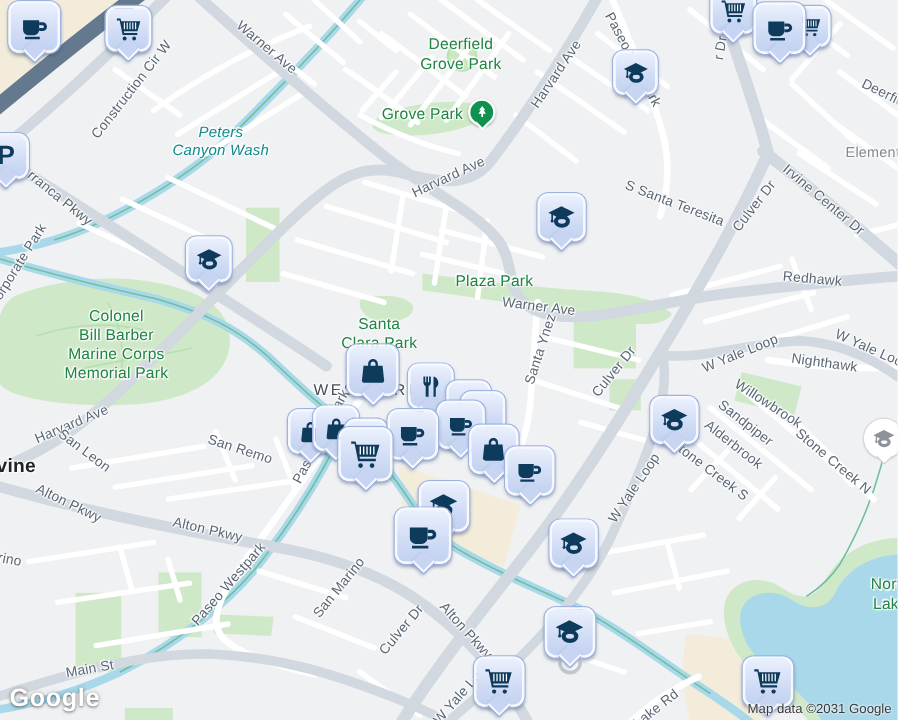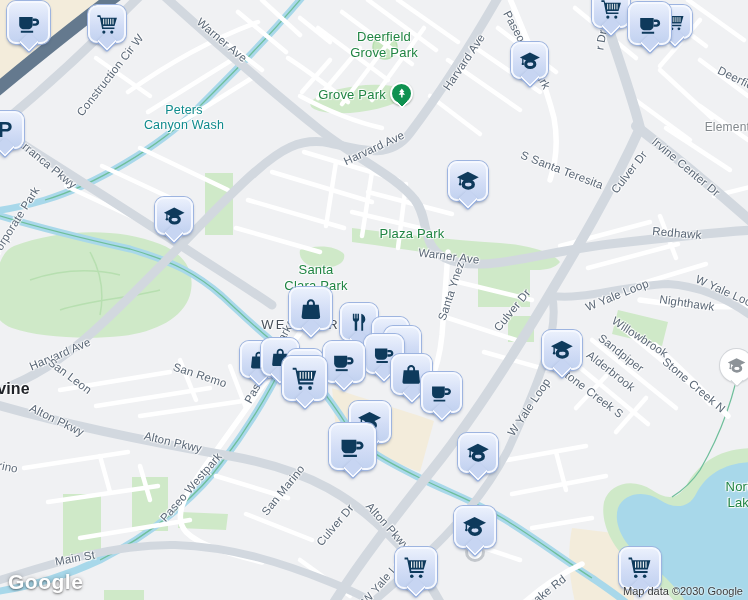--- a/index.html
+++ b/index.html
@@ -236,28 +236,32 @@
 
   <div id="labels">
       <div class="lbl street" style="left: 222px; top: 40px; transform: translate(-50%, -50%) rotate(40deg);">Warner Ave</div>
       <div class="lbl street" style="left: 110px; top: 75px; transform: translate(-50%, -50%) rotate(-52deg);">Construction Cir W</div>
       <div class="lbl street" style="left: 464px; top: 62px; transform: translate(-50%, -50%) rotate(-56deg);">Harvard Ave</div>
       <div class="lbl street" style="left: 374px; top: 148px; transform: translate(-50%, -50%) rotate(-25deg);">Harvard Ave</div>
       <div class="lbl street" style="left: 60px; top: 354px; transform: translate(-50%, -50%) rotate(-23deg);">Harvard Ave</div>
       <div class="lbl street" style="left: 449px; top: 256px; transform: translate(-50%, -50%) rotate(7deg);">Warner Ave</div>
       <div class="lbl street" style="left: 44px; top: 161px; transform: translate(-50%, -50%) rotate(39deg);">Barranca Pkwy</div>
       <div class="lbl street" style="left: 15px; top: 222px; transform: translate(-50%, -50%) rotate(-58deg);">Corporate Park</div>
-      <div class="lbl water" style="left: 184px; top: 118px; transform: translate(-50%, -50%) rotate(0deg);">Peters
+      <div class="lbl water" style="left: 184px; top: 118px; transform: translate(-50%, -50%) rotate(0deg); font-style: italic;">Peters
 Canyon Wash</div>
       <div class="lbl park" style="left: 384px; top: 45px; transform: translate(-50%, -50%) rotate(0deg);">Deerfield
 Grove Park</div>
       <div class="lbl park" style="left: 352px; top: 95px; transform: translate(-50%, -50%) rotate(0deg);">Grove Park</div>
       <div class="lbl park" style="left: 412px; top: 234px; transform: translate(-50%, -50%) rotate(0deg);">Plaza Park</div>
       <div class="lbl park" style="left: 316px; top: 278px; transform: translate(-50%, -50%) rotate(0deg);">Santa
 Clara Park</div>
+      <div class="lbl park" style="left: 97px; top: 287px; transform: translate(-50%, -50%) rotate(0deg);">Colonel
+Bill Barber
+Marine Corps
+Memorial Park</div>
       <div class="lbl park" style="left: 742px; top: 495px; transform: translate(-50%, -50%) rotate(0deg);">North
 Lake</div>
       <div class="lbl hood" style="left: 306px; top: 325px; transform: translate(-50%, -50%) rotate(0deg);">WESTPARK</div>
       <div class="lbl city" style="left: 8px; top: 389px; transform: translate(-50%, -50%) rotate(0deg);">Irvine</div>
       <div class="lbl street" style="left: 562px; top: 170px; transform: translate(-50%, -50%) rotate(21deg);">S Santa Teresita</div>
       <div class="lbl street" style="left: 629px; top: 172px; transform: translate(-50%, -50%) rotate(-52deg);">Culver Dr</div>
       <div class="lbl street" style="left: 601px; top: 40px; transform: translate(-50%, -50%) rotate(-80deg);">r Dr</div>
       <div class="lbl street" style="left: 686px; top: 167px; transform: translate(-50%, -50%) rotate(40deg);">Irvine Center Dr</div>
       <div class="lbl street" style="left: 677px; top: 233px; transform: translate(-50%, -50%) rotate(5deg);">Redhawk</div>
       <div class="lbl street" style="left: 617px; top: 295px; transform: translate(-50%, -50%) rotate(-22deg);">W Yale Loop</div>
@@ -421,14 +425,14 @@
         </svg>
       </div>
       <div class="marker mk-cart" style="left: 619px; top: 547px; width: 42px; height: 42px;">
         <svg viewBox="0 0 24 24">
           <use href="#i-cart"></use>
         </svg>
       </div>
     </div>
 
   <div id="logo">Google</div>
-  <div id="attrib">Map data ©2030 Google</div>
+  <div id="attrib">Map data ©2031 Google</div>
 </div>
 
 </body></html>

